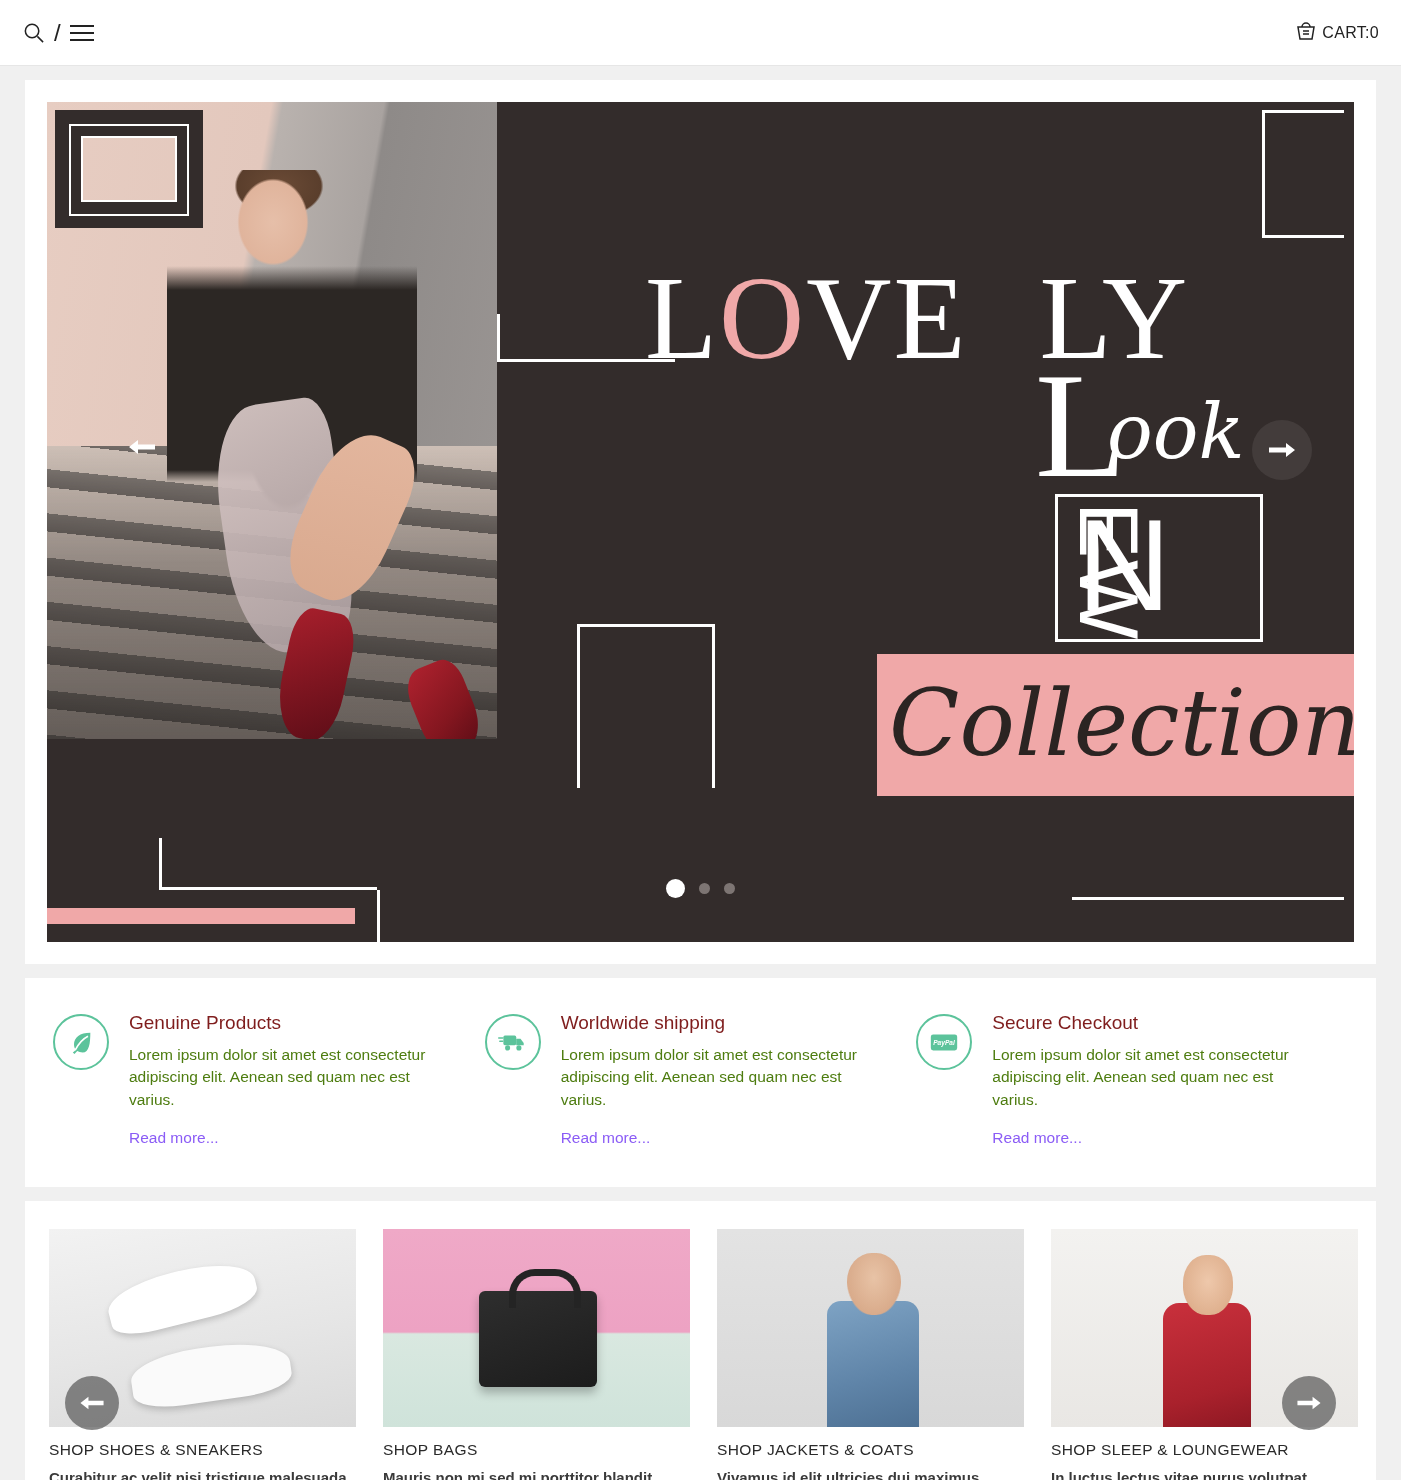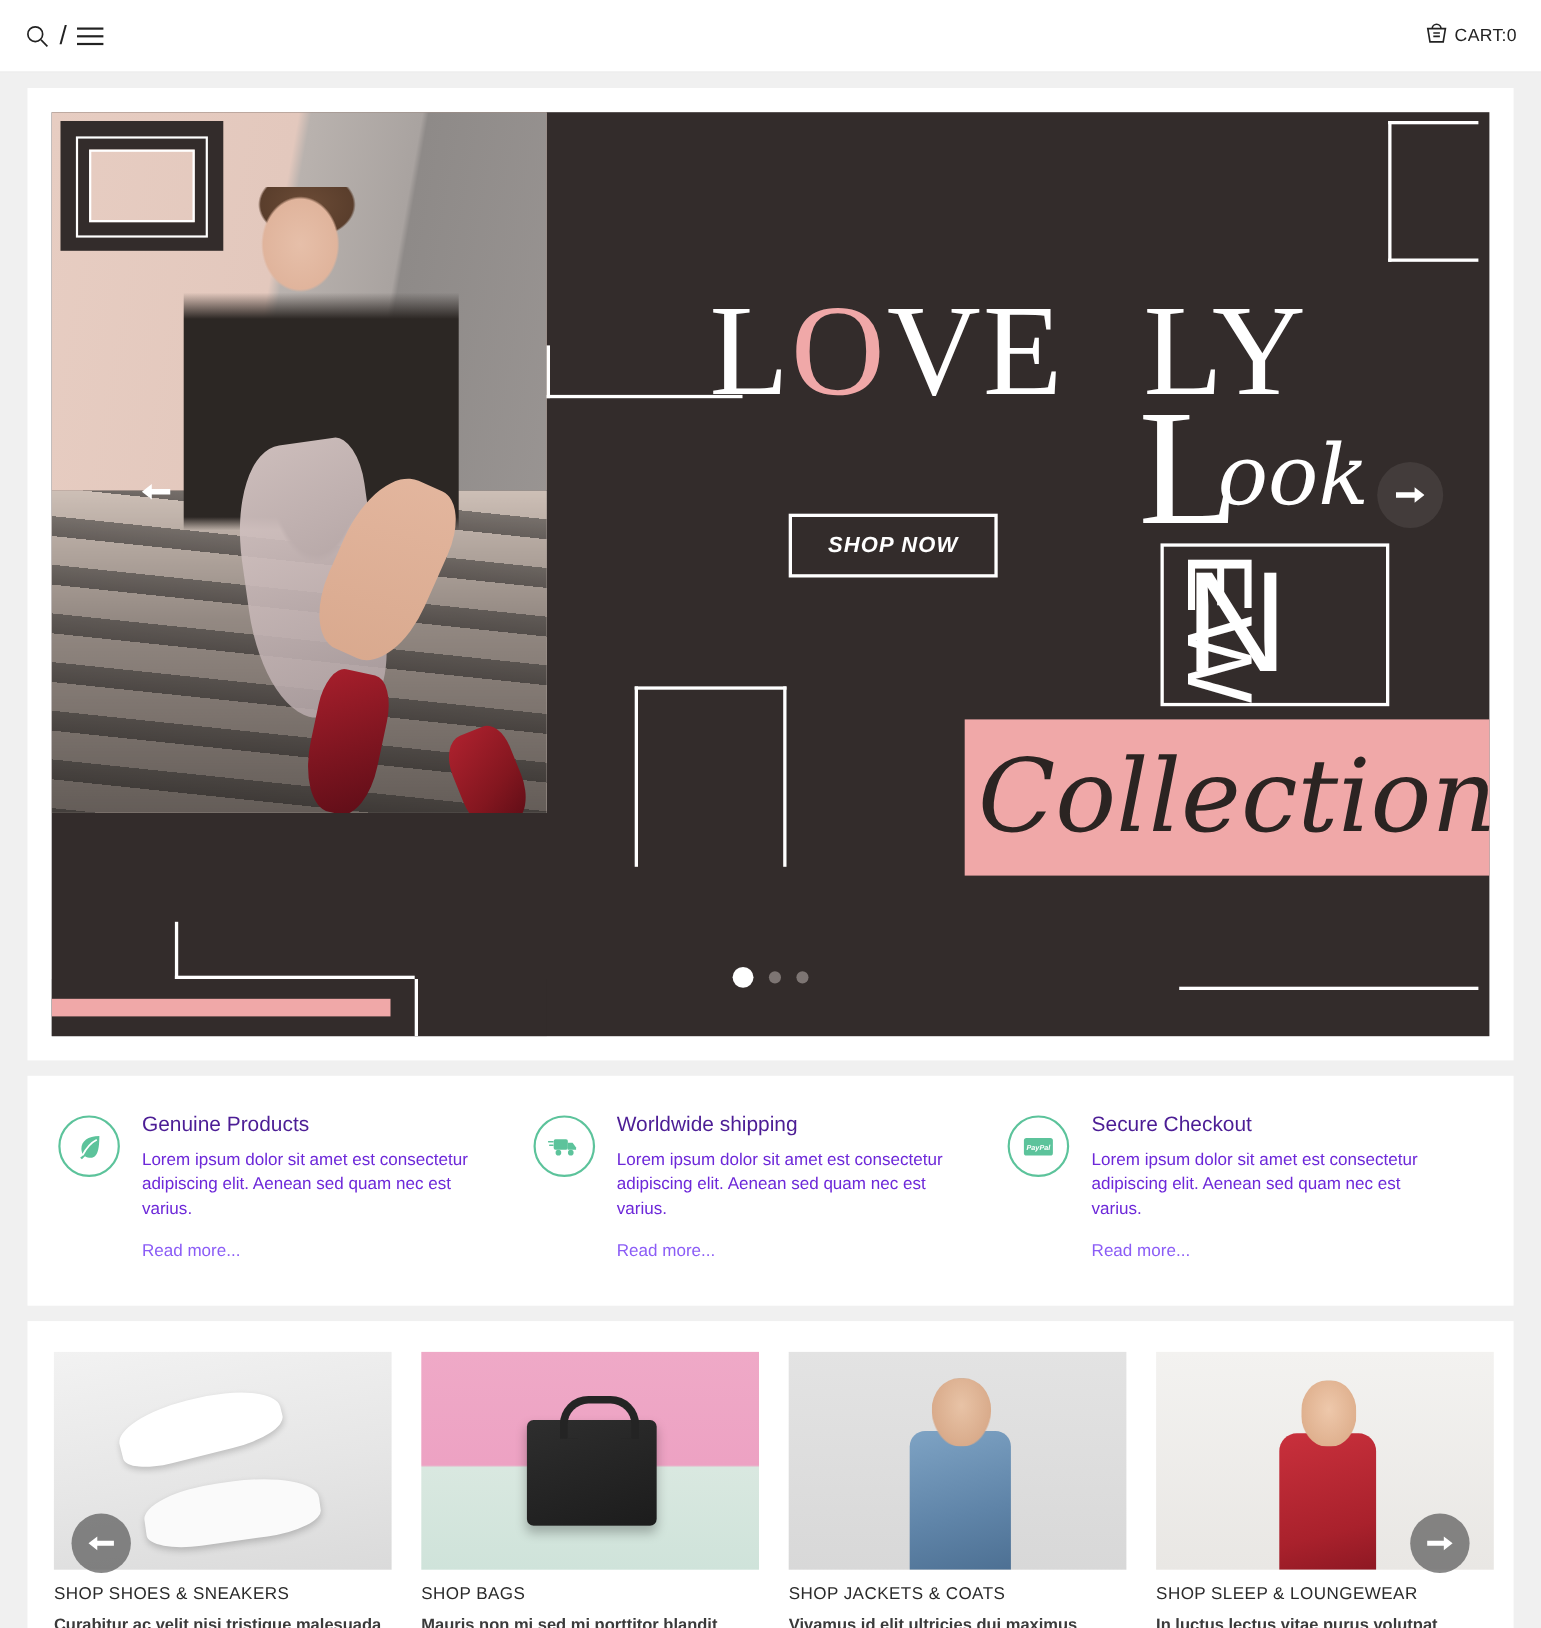--- a/index.html
+++ b/index.html
@@ -280,22 +280,22 @@
   .features-panel { padding: 34px 28px 40px 28px; display: flex; }
   .feature { flex: 1; display: flex; gap: 20px; padding-right: 36px; }
   .feat-circle {
     flex: 0 0 auto;
     width: 56px; height: 56px;
     border: 2px solid #5cc39b;
     border-radius: 50%;
     display: flex; align-items: center; justify-content: center;
     margin-top: 2px;
   }
-  .feat-title { font-size: 19px; color: #4c1d95; margin-bottom: 10px; font-weight: 400; }
-  .feat-desc { font-size: 15.5px; color: #6d28d9; line-height: 1.45; max-width: 335px; }
+  .feat-title { font-size: 19px; color: #7f1d1d; margin-bottom: 10px; font-weight: 400; }
+  .feat-desc { font-size: 15.5px; color: #4d7c0f; line-height: 1.45; max-width: 335px; }
   .feat-link { display: inline-block; margin-top: 18px; font-size: 15.5px; color: #8b5cf6; text-decoration: none; cursor: pointer; }
 
   
   .cat-panel { padding: 28px 24px 32px 24px; position: relative; }
   .cat-row { display: flex; gap: 27px; }
   .cat-card { width: 307px; }
   .cat-img { width: 307px; height: 198px; position: relative; overflow: hidden; }
   .cat-title { margin-top: 14px; font-size: 15.5px; color: #2a2a2a; letter-spacing: 0.4px; }
   .cat-desc { margin-top: 8px; font-size: 15px; color: #3a3a3a; line-height: 1.4; font-weight: bold; }
 
@@ -437,21 +437,20 @@
     <div class="look-L">L</div>
     <div class="look-rest">ook</div>
 
     <div class="new-box"></div>
     <div class="new-N">N</div>
     <div class="new-EW">EW</div>
 
     <div class="collection-band"></div>
     <div class="collection-text">Collection</div>
 
-    <div class="shop-now">SHOP NOW</div>
 
     <div class="hero-arrow hero-arrow-left">
       <svg width="26" height="18" viewBox="0 0 26 18">
         <path d="M0 9 L9 2 L9 6.5 L26 6.5 L26 11.5 L9 11.5 L9 16 Z" fill="#ffffff"></path>
       </svg>
     </div>
     <div class="hero-arrow hero-arrow-right">
       <svg width="26" height="18" viewBox="0 0 26 18">
         <path d="M26 9 L17 2 L17 6.5 L0 6.5 L0 11.5 L17 11.5 L17 16 Z" fill="#ffffff"></path>
       </svg>

